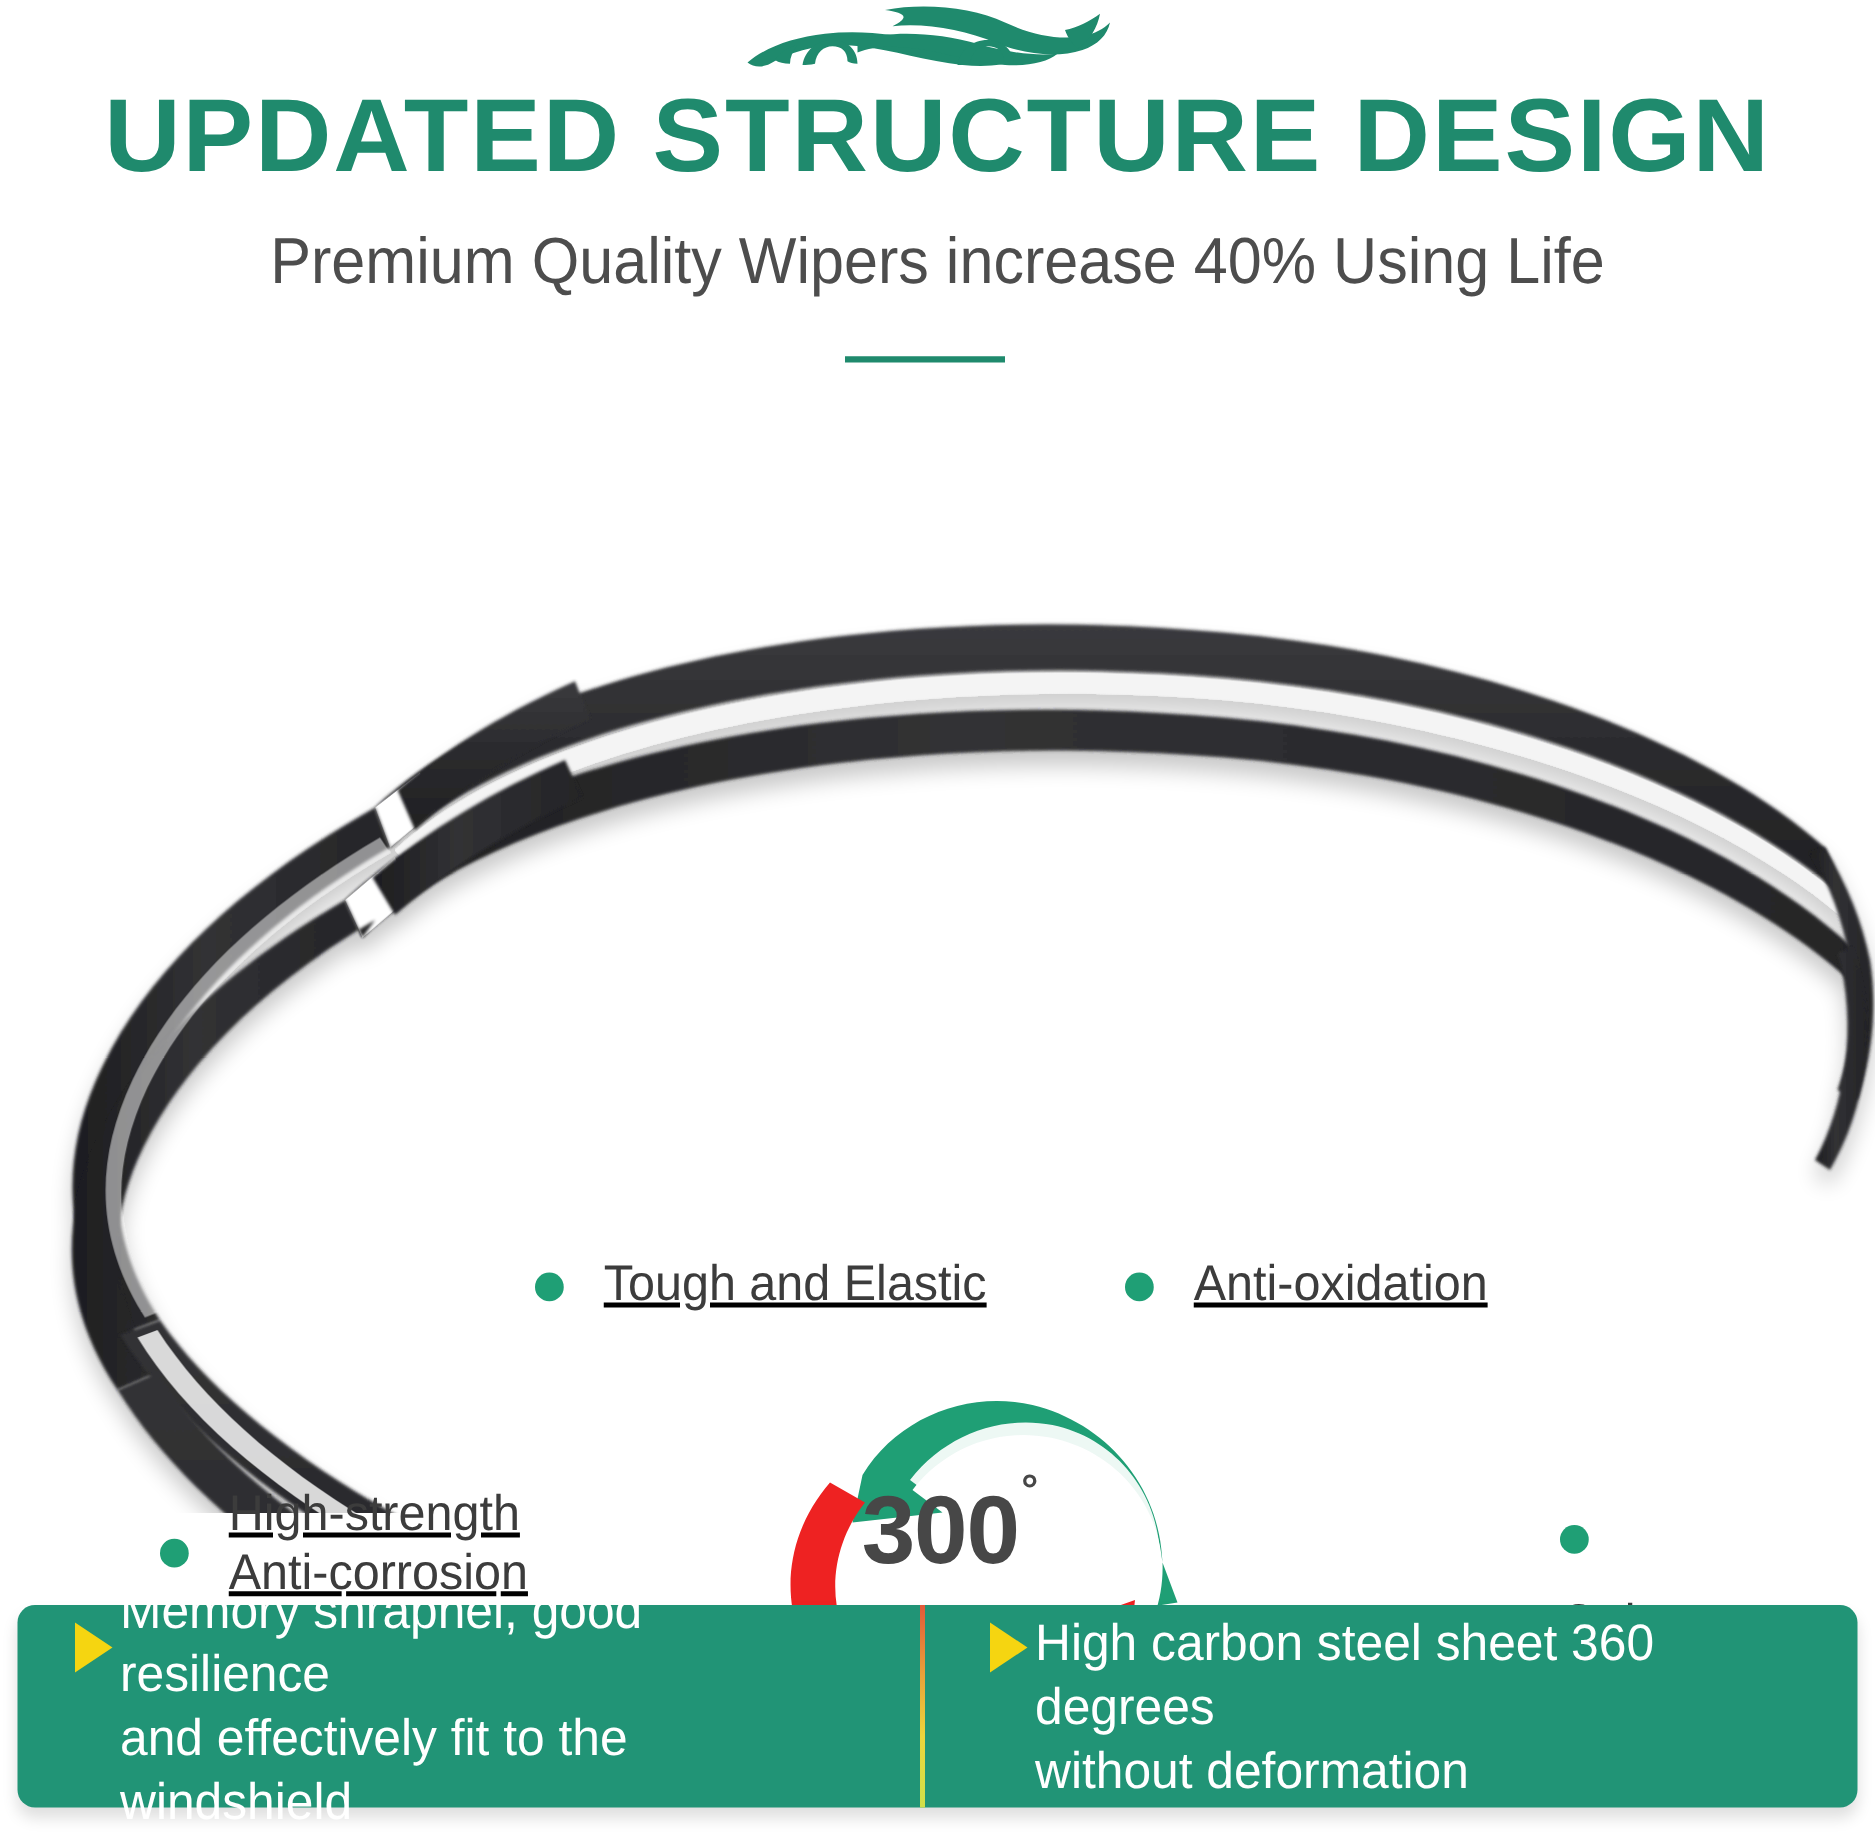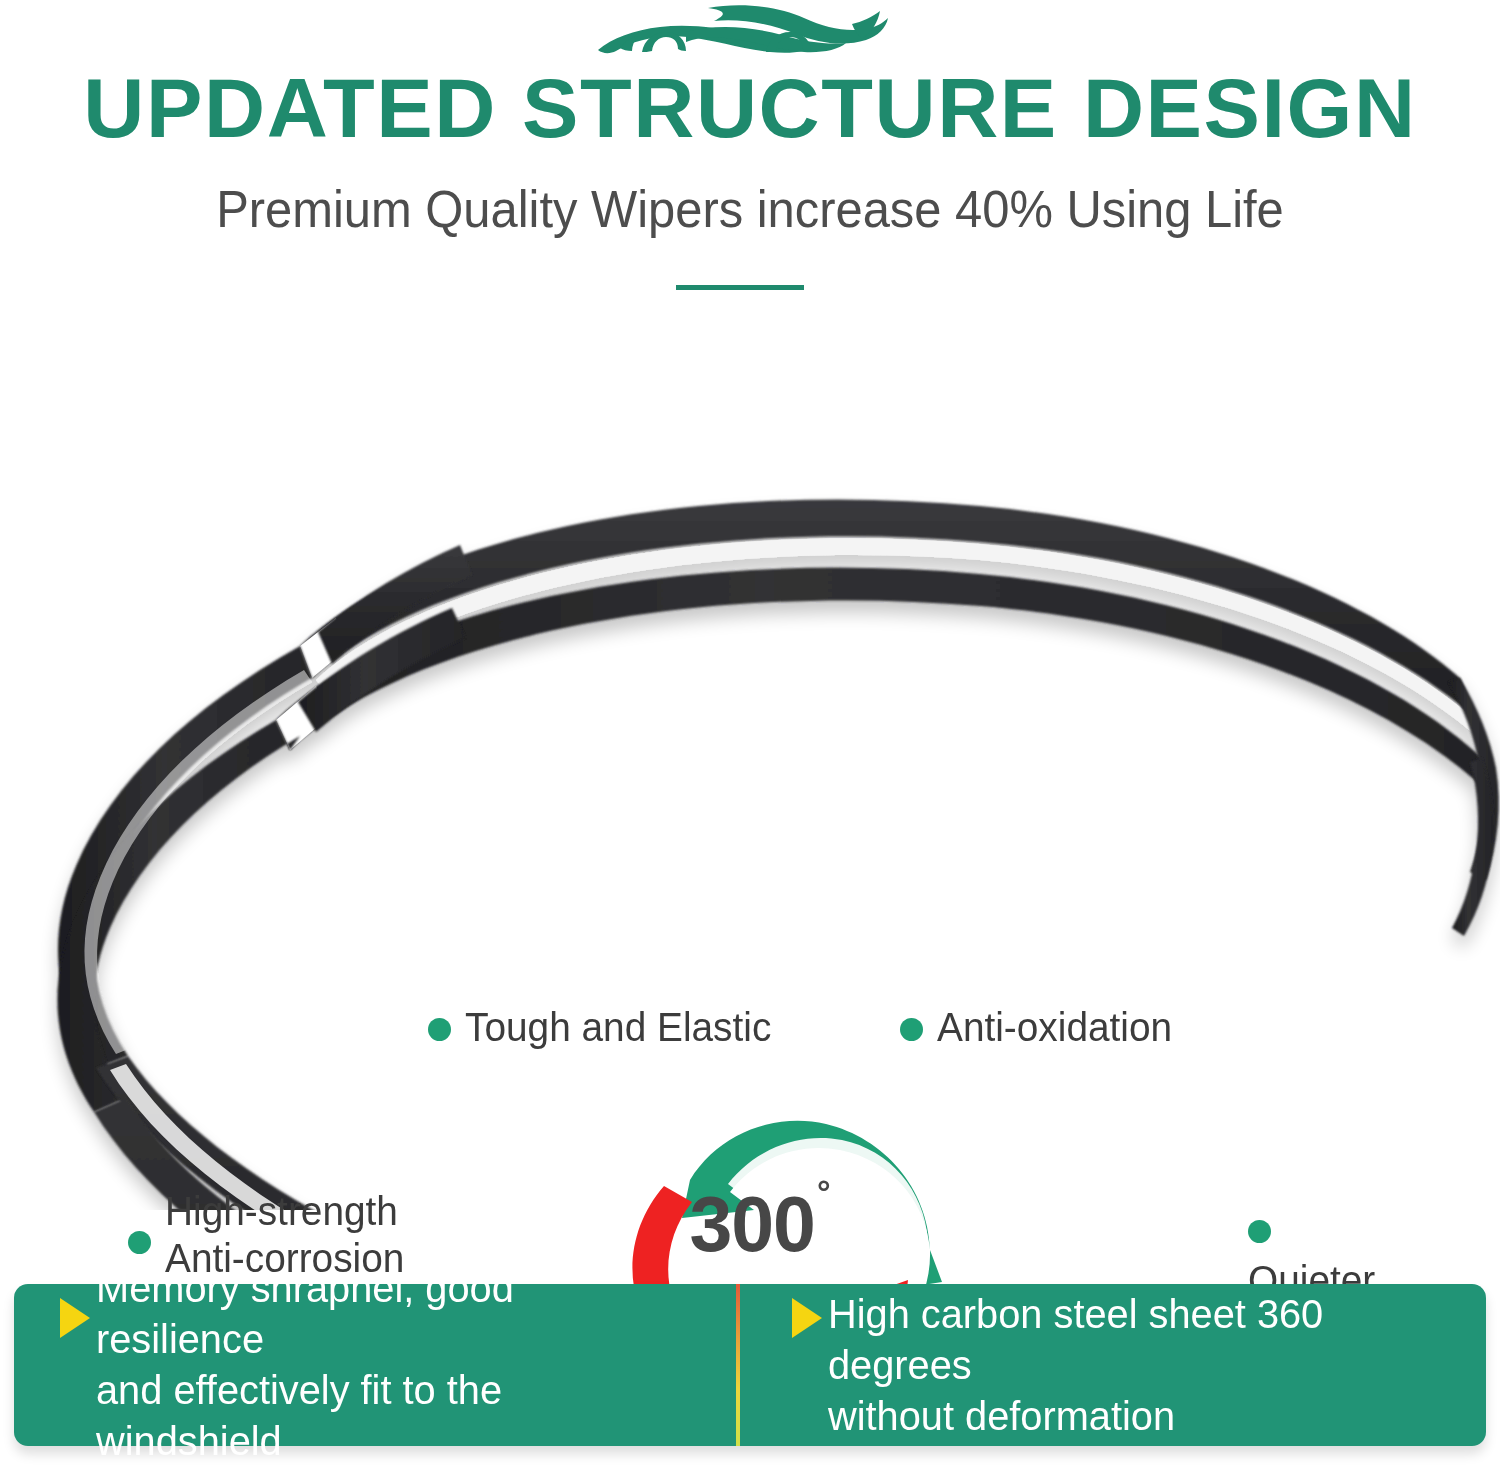--- a/index.html
+++ b/index.html
@@ -83,22 +83,23 @@
     top: 0; left: 0;
     width: 1500px;
     height: 790px;
   }
 
   
   .callout {
     position: absolute;
     display: flex;
     align-items: flex-start;
-    gap: 14px;
+    gap: 32px;
     white-space: nowrap;
+    text-decoration: underline;
   }
   .callout .dot {
     width: 23px;
     height: 23px;
     border-radius: 50%;
     background: #1f9f75;
     flex: none;
     margin-top: 14px;
   }
   .callout .ctext {

